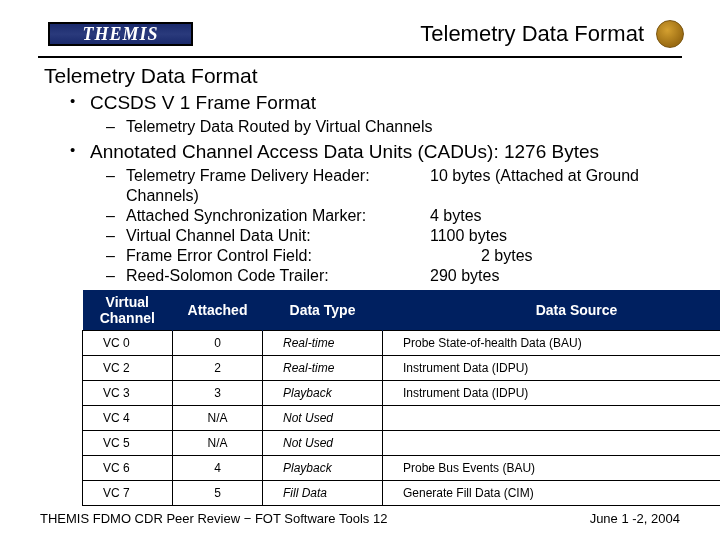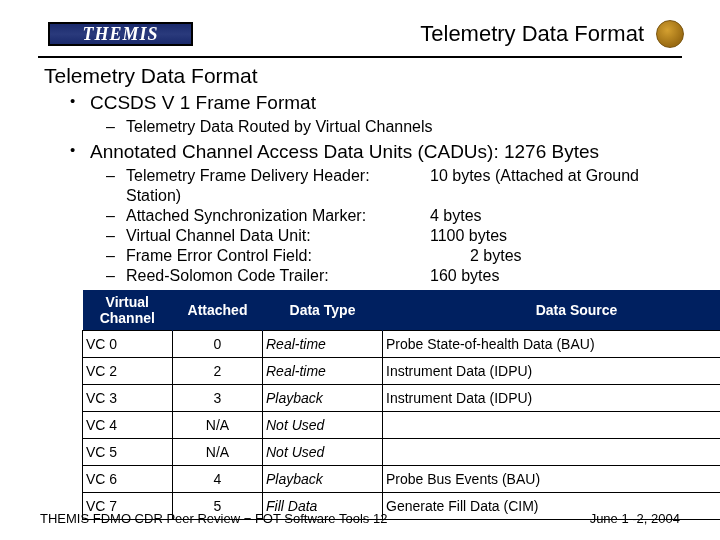--- a/index.html
+++ b/index.html
@@ -86,40 +86,40 @@
     position: absolute;
     left: 16px;
     top: 0;
   }
   .ann-row { position: relative; }
   .ann-val {
     position: absolute;
     left: 340px;
     top: 0;
   }
-  .indent-val { left: 380px; }
+  .indent-val { left: 391px; }
   table {
     width: 689px;
     margin: 2px 0 0 38px;
     border-collapse: collapse;
     background: #fff;
   }
   thead th {
     background: #002060;
     color: #fff;
     font-weight: bold;
     font-size: 14px;
     padding: 4px 6px;
     text-align: center;
     border-right: 1px solid #002060;
   }
   tbody td {
     border: 1px solid #000;
-    font-size: 14px;
-    padding: 5px 3px;
+    font-size: 12px;
+    padding: 5px 20px;
   }
   tbody td:nth-child(1) { width: 90px; }
   tbody td:nth-child(2) { width: 90px; text-align: center; }
   tbody td:nth-child(3) { width: 120px; text-align: left; font-style: italic; }
   tbody td:nth-child(4) { }
   .footer {
     position: absolute;
     bottom: 14px;
     left: 0;
     right: 0;
@@ -151,25 +151,25 @@
     <li>
       <span class="lvl1-text">CCSDS V 1 Frame Format</span>
       <ul class="lvl2">
         <li>Telemetry Data Routed by Virtual Channels</li>
       </ul>
     </li>
     <li>
       <span class="lvl1-text">Annotated Channel Access Data Units (CADUs): 1276 Bytes</span>
       <ul class="lvl2" id="ann-list">
           <li class="ann-row"><span>Telemetry Frame Delivery Header:</span><span class="ann-val">10 bytes  (Attached at Ground</span></li>
-          <li class="ann-row nobul" style="padding-left: 36px; list-style: none; position: relative; font-size: 16px; line-height: 1.25; --nobullet: 1;">Station)</li>
+          <li class="ann-row nobul" style="padding-left: 36px; list-style: none; position: relative; font-size: 16px; line-height: 1.25; --nobullet: 1;">Channels)</li>
           <li class="ann-row"><span>Attached Synchronization Marker:</span><span class="ann-val">4 bytes</span></li>
           <li class="ann-row"><span>Virtual Channel Data Unit:</span><span class="ann-val">1100 bytes</span></li>
           <li class="ann-row"><span>Frame Error Control Field:</span><span class="ann-val indent-val">2 bytes</span></li>
-          <li class="ann-row"><span>Reed-Solomon Code Trailer:</span><span class="ann-val">160 bytes</span></li>
+          <li class="ann-row"><span>Reed-Solomon Code Trailer:</span><span class="ann-val">290 bytes</span></li>
         </ul>
     </li>
   </ul>
 
   <table>
     <thead>
         <tr id="thead-row">
           <th>Virtual Channel</th>
           <th>Attached</th>
           <th>Data Type</th>

